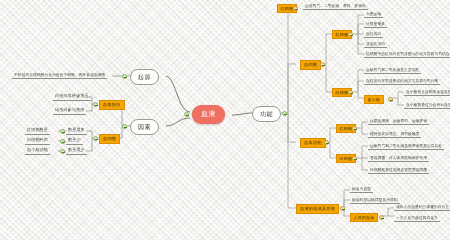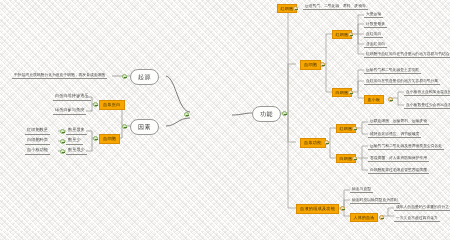--- a/index.html
+++ b/index.html
@@ -118,20 +118,21 @@
       <path d="M362 158 L 362 170 L 368 170"></path>
 
       <path d="M338 208 L 344 208 L 344 190 L 350 190"></path>
       <path d="M344 208 L 344 200 L 350 200"></path>
       <path d="M344 208 L 344 216 L 350 216"></path>
       <path d="M382 216 L 388 216 L 388 208 L 394 208"></path>
       <path d="M388 216 L 388 216 L 394 216"></path>
     </g>
   </svg>
 
+  <div class="node n-root" style="left:192px;top:105px;">血液</div>
   <div class="handle" style="left:184px;top:112px;"></div>
 
   <div class="node n-pill" style="left:130px;top:69px;">起源</div>
   <div class="handle" style="left:122px;top:74px;"></div>
 
   <div class="node n-leaf tiny" style="left:12px;top:72px;">中胚层间充质细胞分化为造血干细胞，再发育成血细胞</div>
 
   <div class="node n-pill" style="left:130px;top:119px;">因素</div>
   <div class="handle" style="left:122px;top:124px;"></div>
 

